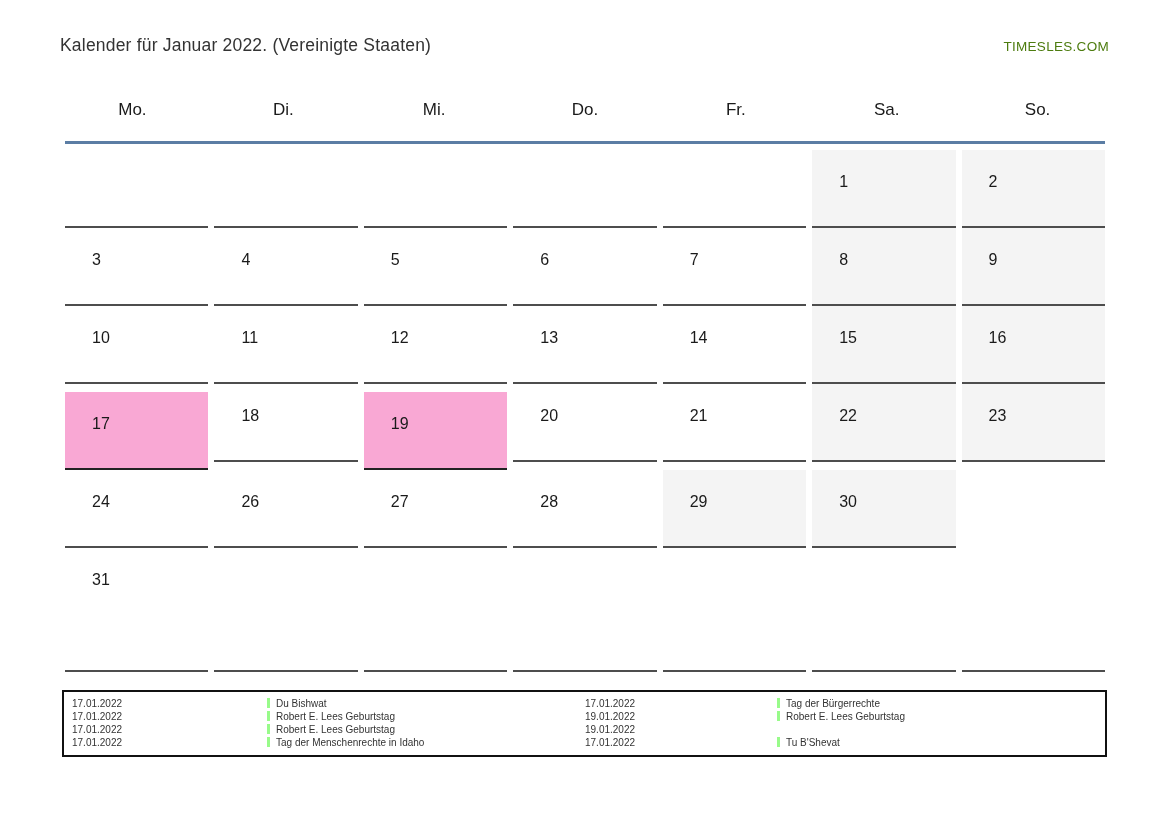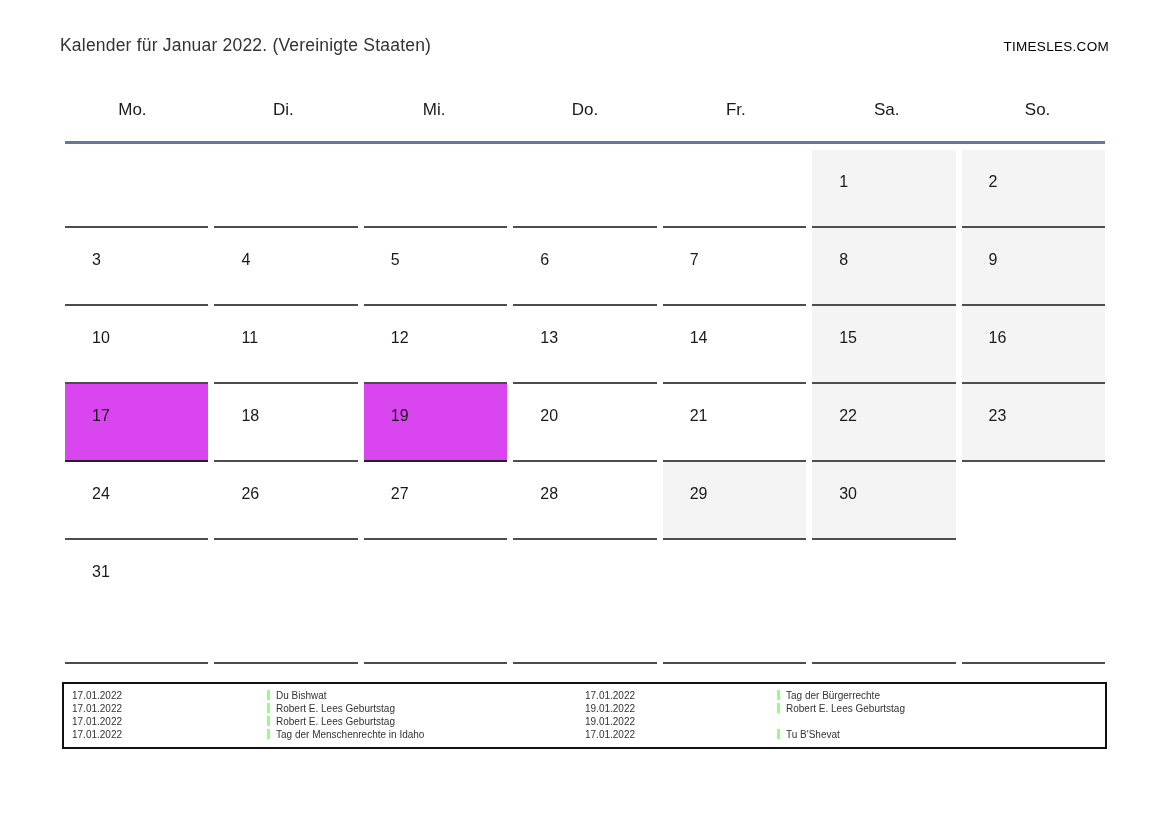--- a/index.html
+++ b/index.html
@@ -16,21 +16,21 @@
     font-size: 17.5px;
     line-height: 24px;
     color: #333333;
     font-weight: 400;
     letter-spacing: 0.2px;
   }
   .brand-link {
     font-size: 13.5px;
     line-height: 20px;
     margin-top: 16px;
-    color: #000000;
+    color: #4d7c0f;
     text-decoration: none;
     letter-spacing: 0.3px;
     cursor: pointer;
   }
 
   .weekday-row {
     margin: 43px 64px 0 65px;
     display: grid;
     grid-template-columns: repeat(7, 1fr);
     column-gap: 16px;
@@ -51,21 +51,21 @@
   }
   .day-cell {
     height: 78px;
     border-bottom: 2px solid #4d4d4d;
     font-size: 16px;
     color: #1a1a1a;
     padding: 23px 0 0 27px;
   }
   .week-row.last .day-cell { height: 124px; }
   .day-cell.weekend { background: #f4f4f4; }
-  .day-cell.highlight { background: #d946ef; border-bottom-color: #222222; }
+  .day-cell.highlight { background: #f9a8d4; border-bottom-color: #222222; margin-top: 8px; }
 
   .legend-box {
     margin: 18px 62px 0 62px;
     border: 2px solid #111111;
     padding: 5px 18px 6px 0;
   }
   .legend-row {
     display: grid;
     grid-template-columns: 203px 310px 200px 1fr;
     line-height: 13px;

